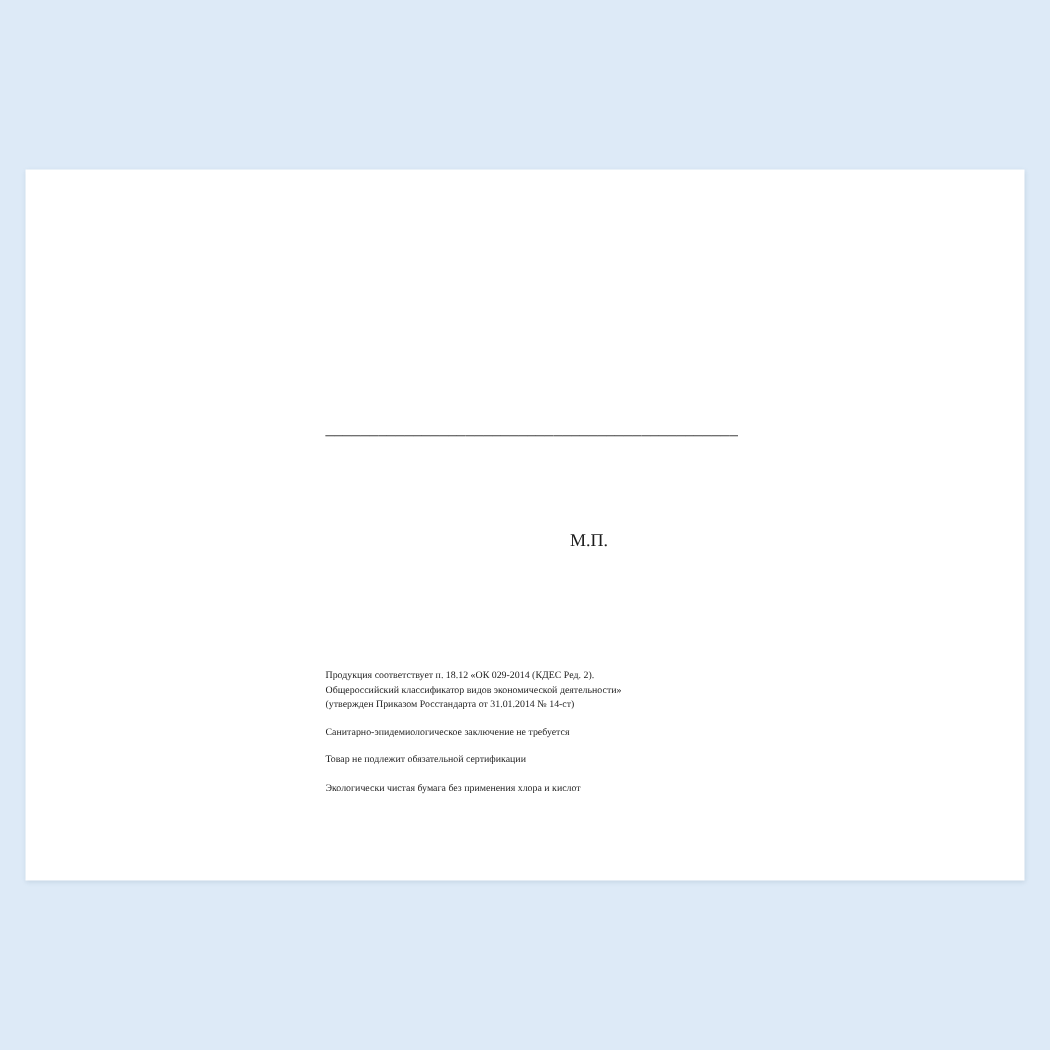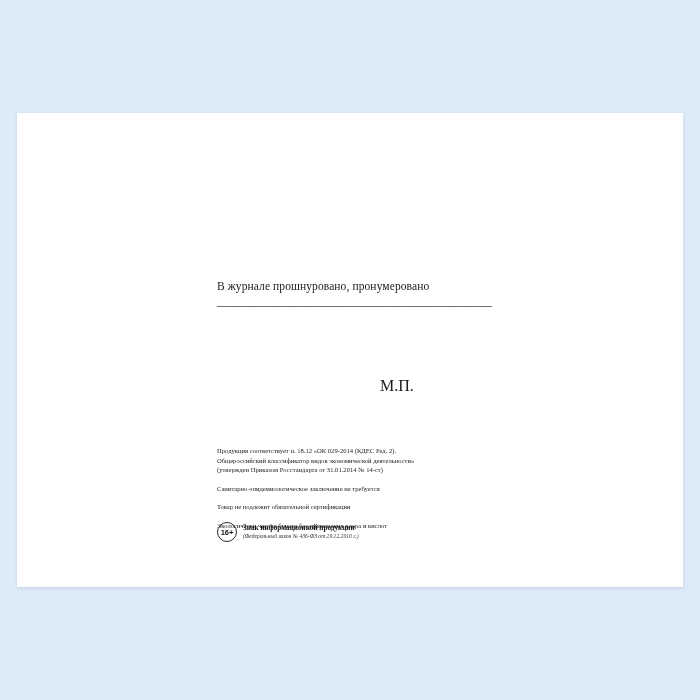--- a/index.html
+++ b/index.html
@@ -37,23 +37,22 @@
     color: #1b1b1b;
     letter-spacing: 0.1px;
   }
   .block-main .ln {
     white-space: pre;
   }
   .mp {
     position: absolute;
     left: 363px;
     top: 240px;
-    font-size: 16px;
+    font-size: 12px;
     color: #1b1b1b;
-    margin-top: 24px;
   }
   .legal {
     position: absolute;
     left: 200px;
     top: 333px;
     width: 320px;
     color: #232323;
   }
   .legal .l1 {
     font-size: 6.6px;
@@ -102,37 +101,29 @@
     line-height: 1.3;
   }
 </style>
 </head>
 <body>
 
 <div class="stage">
   <div class="page">
 
     <div class="block-main">
-      <div class="ln">В журнале прошнуровано, пронумеровано</div>
       <div class="ln">_______________________________________________</div>
     </div>
 
     <div class="mp">М.П.</div>
 
     <div class="legal">
       <div class="l1">Продукция соответствует п. 18.12 «ОК 029-2014 (КДЕС Ред. 2).</div>
       <div class="l1">Общероссийский классификатор видов экономической деятельности»</div>
       <div class="l1">(утвержден Приказом Росстандарта от 31.01.2014 № 14-ст)</div>
       <div class="l2">Санитарно-эпидемиологическое заключение не требуется</div>
       <div class="l2">Товар не подлежит обязательной сертификации</div>
       <div class="l2">Экологически чистая бумага без применения хлора и кислот</div>
     </div>
 
-    <div class="mark-row">
-      <div class="age-badge">16+</div>
-      <div class="mark-text">
-        <div class="t1">Знак информационной продукции</div>
-        <div class="t2">(Федеральный закон № 436-ФЗ от 29.12.2010 г.)</div>
-      </div>
-    </div>
 
   </div>
 </div>
 
 </body></html>

